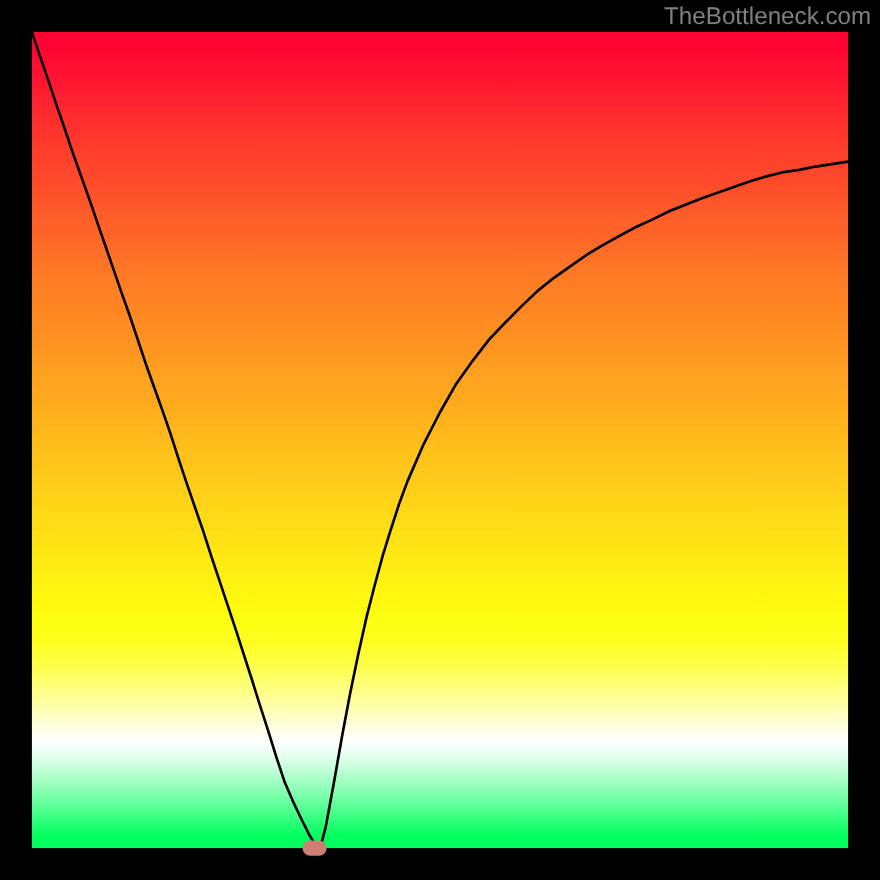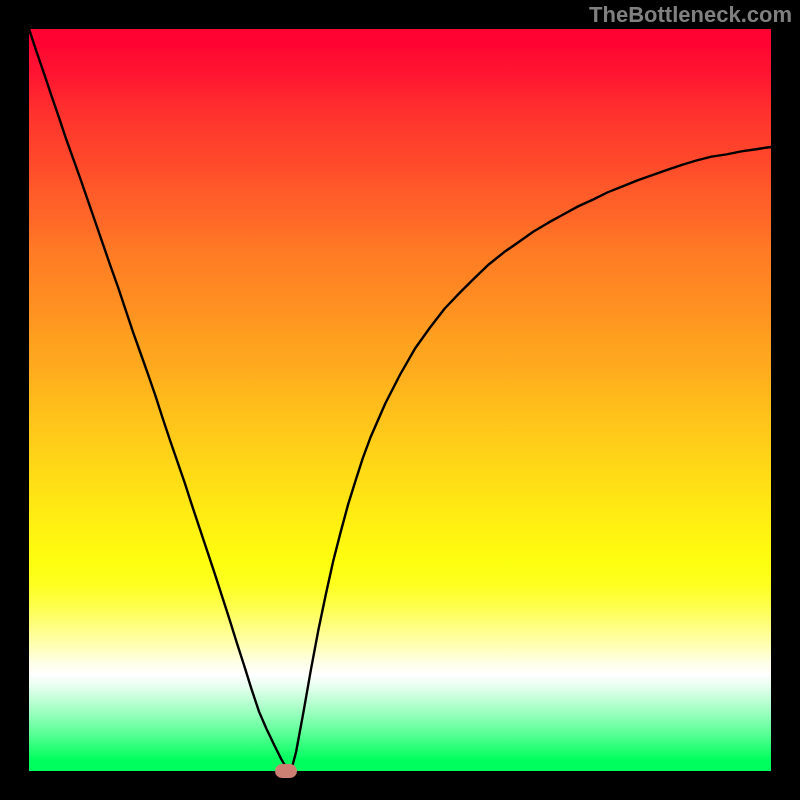--- a/index.html
+++ b/index.html
@@ -56,21 +56,21 @@
       #00ff5e 98.5%,
       #00ff5e 100%
     );
   }
   .watermark {
     position: absolute;
     top: 2px;
     right: 8px;
     color: #808080;
     font-size: 22px;
-    font-weight: 700;
+    font-weight: 400;
     letter-spacing: 0;
   }
   .marker {
     position: absolute;
     width: 22px;
     height: 14px;
     background: #cc8074;
     border-radius: 7px;
     transform: translate(-50%, -50%);
   }

